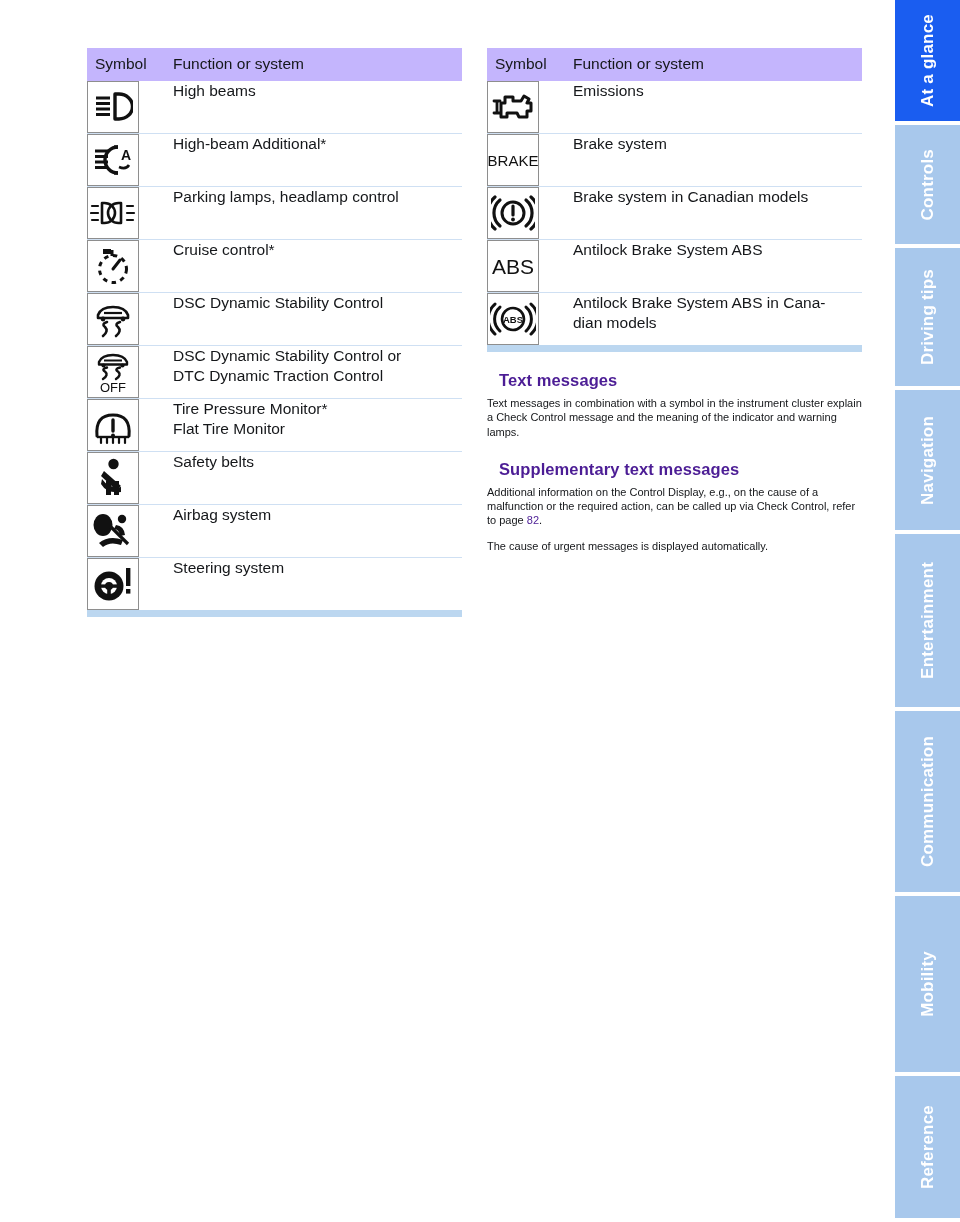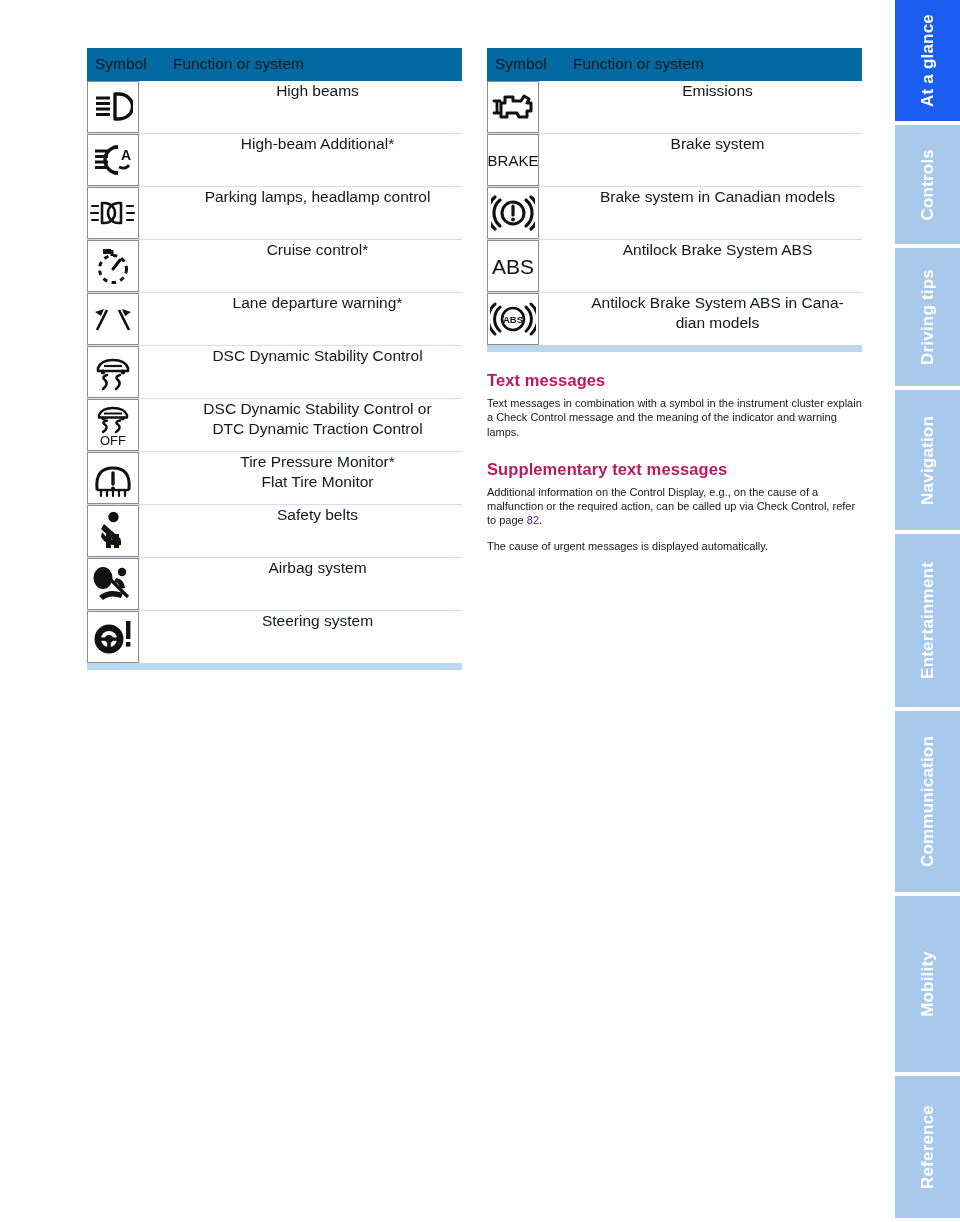--- a/index.html
+++ b/index.html
@@ -60,21 +60,21 @@
   }
   .col-left  { left: 87px; }
   .col-right { left: 487px; }
 
   
   .sym-table {
     width: 100%;
     border-collapse: collapse;
   }
   .sym-head {
-    background: #0369a1;
+    background: #c4b5fd;
   }
   .sym-head th {
     text-align: left;
     font-size: 15.5px;
     font-weight: normal;
     color: #15171a;
     padding: 7px 0 8px 0;
     vertical-align: middle;
   }
   .sym-head th.h-sym { width: 78px; padding-left: 8px; }
@@ -89,21 +89,20 @@
 
   .cell-sym {
     width: 78px;
     padding: 10px 0 11px 8px;
   }
   .cell-fn {
     padding: 12px 6px 11px 0;
     font-size: 15.5px;
     line-height: 1.28;
     color: #15171a;
-    text-align: center;
   }
   .cell-fn .ln { display: block; }
 
   .table-foot {
     height: 7px;
     background: #bcd7f0;
     margin-top: 0;
   }
 
   
@@ -115,24 +114,24 @@
     display: flex;
     align-items: center;
     justify-content: center;
     background: #ffffff;
   }
   .icon-box svg { display: block; }
 
   
   .prose { margin-top: 19px; }
   .prose h2 {
-    color: #be185d;
+    color: #4c1d95;
     font-size: 16.5px;
     font-weight: bold;
-    margin: 0 0 6px 0;
+    margin: 0 0 6px 12px;
     letter-spacing: 0.1px;
   }
   .prose h2.second { margin-top: 21px; }
   .prose p {
     margin: 0 0 11px 0;
     font-size: 11px;
     line-height: 1.30;
     color: #15171a;
   }
   .prose p:last-child { margin-bottom: 0; }
@@ -262,35 +261,20 @@
     </svg>
               </div>
             </td>
             <td class="cell-fn">
               <span class="ln">Cruise control*</span>
             </td>
           </tr>
           <tr class="sym-row">
             <td class="cell-sym">
               <div class="icon-box">
-                <svg width="44" height="32" viewBox="0 0 44 32">
-      <path d="M6 27 L16 7" stroke="#111" stroke-width="2.6"></path>
-      <path d="M4 9 L13 6 L10 13 Z" fill="#111"></path>
-      <path d="M38 27 L28 7" stroke="#111" stroke-width="2.6"></path>
-      <path d="M40 9 L31 6 L34 13 Z" fill="#111"></path>
-    </svg>
-              </div>
-            </td>
-            <td class="cell-fn">
-              <span class="ln">Lane departure warning*</span>
-            </td>
-          </tr>
-          <tr class="sym-row">
-            <td class="cell-sym">
-              <div class="icon-box">
                 <svg width="42" height="42" viewBox="0 0 42 42">
       <path d="M6 17 Q9 9 21 9 Q33 9 36 17 L36 20 L6 20 Z" fill="none" stroke="#111" stroke-width="2.6" stroke-linejoin="round"></path>
       <line x1="12" y1="15" x2="30" y2="15" stroke="#111" stroke-width="2.2"></line>
       <circle cx="11" cy="21" r="2.4" fill="#111"></circle>
                   <circle cx="31" cy="21" r="2.4" fill="#111"></circle>
       <path d="M11 38 Q17 33 13 29 Q9 26 15 24" stroke="#111" stroke-width="2.6" fill="none" stroke-linecap="round"></path>
       <path d="M24 38 Q30 33 26 29 Q22 26 28 24" stroke="#111" stroke-width="2.6" fill="none" stroke-linecap="round"></path>
     </svg>
               </div>
             </td>

